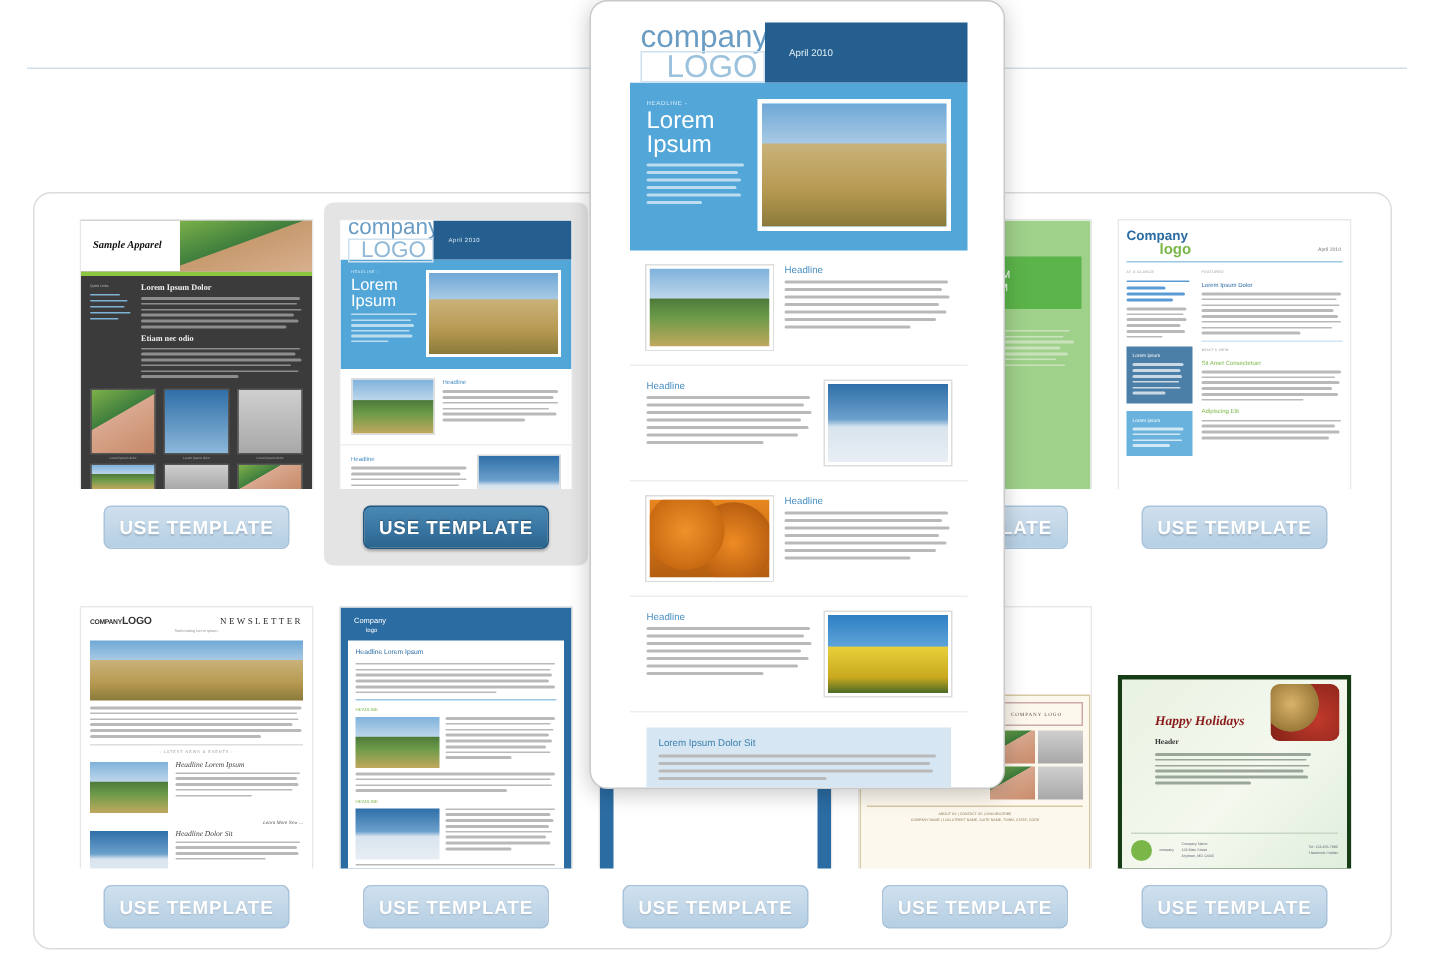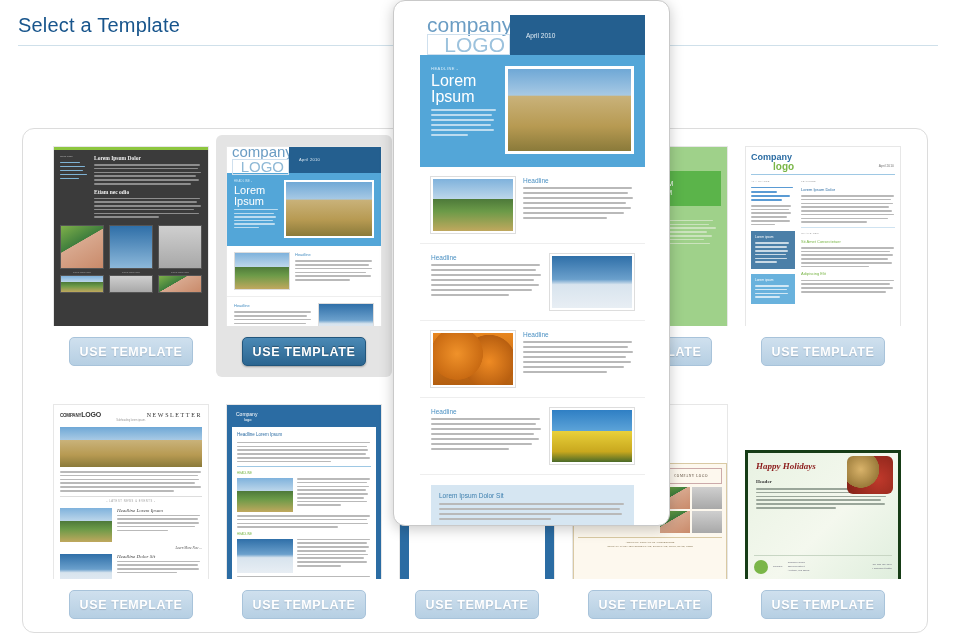--- a/index.html
+++ b/index.html
@@ -206,21 +206,21 @@
   .t8 .rg { width:62px; }
   .t8 .rg .crest { border:1px solid #caa; text-align:center; font:3.4px "Liberation Serif", serif;
       color:#5a4a3a; letter-spacing:.6px; padding:5px 0; margin-bottom:3px; }
   .t8 .rg .g { display:grid; grid-template-columns:1fr 1fr; gap:2px; }
   .t8 .rg .g div { height:22px; }
   .t8 .ftr { border-top:1px solid #d9c9a3; margin-top:4px; padding-top:3px;
       text-align:center; font-size:2.4px; color:#8a7a5a; }
 
   
   .t9 { background:#163c16; padding:3px; }
-  .t9 .inner { background:linear-gradient(135deg,#e8f2e2,#f4f8ee 55%,#dfeedd); height:100%; padding:8px; position:relative; }
+  .t9 .inner { background:linear-gradient(135deg,#e8f2e2,#f4f8ee 55%,#dfeedd); height:100%; padding:22px; position:relative; }
   .t9 .hh { font:italic bold 9px "Liberation Serif", serif; color:#8b1a1a; }
   .t9 .orn { position:absolute; right:5px; top:3px; width:46px; height:38px;
       background:radial-gradient(circle at 30% 35%,#d9b36a,#9a7a3a 45%,transparent 46%),
                  radial-gradient(circle at 68% 60%,#c0392b,#7b1f15); border-radius:6px; }
   .t9 .hd { font:bold 5px "Liberation Serif", serif; color:#333; margin:8px 0 4px 0; }
   .t9 .ln { background:#9aa69a; }
   .t9 .ftr { position:absolute; left:6px; right:6px; bottom:5px; border-top:1px solid #c8d6c4;
       padding-top:4px; display:flex; align-items:center; gap:5px; font-size:2.4px; color:#667; }
   .t9 .ftr .logo { width:14px; height:14px; border-radius:50%; background:#7ab648; }
 
@@ -278,29 +278,32 @@
   .pv .sec .hh { font-size:6.5px; color:#4a90c2; margin-bottom:3px; }
   .pv .ln { background:#b9b9b9; height:2px; border-radius:1px; margin-bottom:3px; }
   .pv .foot { margin:10px 11px; background:#d6e6f2; padding:7px 8px; }
   .pv .foot .hh { font-size:6.5px; color:#3d7fae; margin-bottom:4px; }
 </style>
 </head>
 <body>
 
 <div id="root">
 
-  <div class="page-title">Select a Template</div>
   <div class="title-rule"></div>
 
   <div class="results-panel">
 
     <div class="card" style="left:20px; top:6px;">
       <div class="thumb-wrap">
         <div class="thumb">
           <div class="tpl t1">
+            <div class="hdr">
+              <div class="nm">Sample Apparel</div>
+              <div class="ph ph-people"></div>
+            </div>
             <div class="grn"></div>
             <div class="body">
               <div class="side">
                 <div class="lbl">Quick Links</div>
                 <div class="lk" style="width:70%"></div>
                   <div class="lk" style="width:85%"></div>
                 <div class="lk" style="width:78%"></div>
                   <div class="lk" style="width:92%"></div>
                 <div class="lk" style="width:64%"></div>
               </div>

